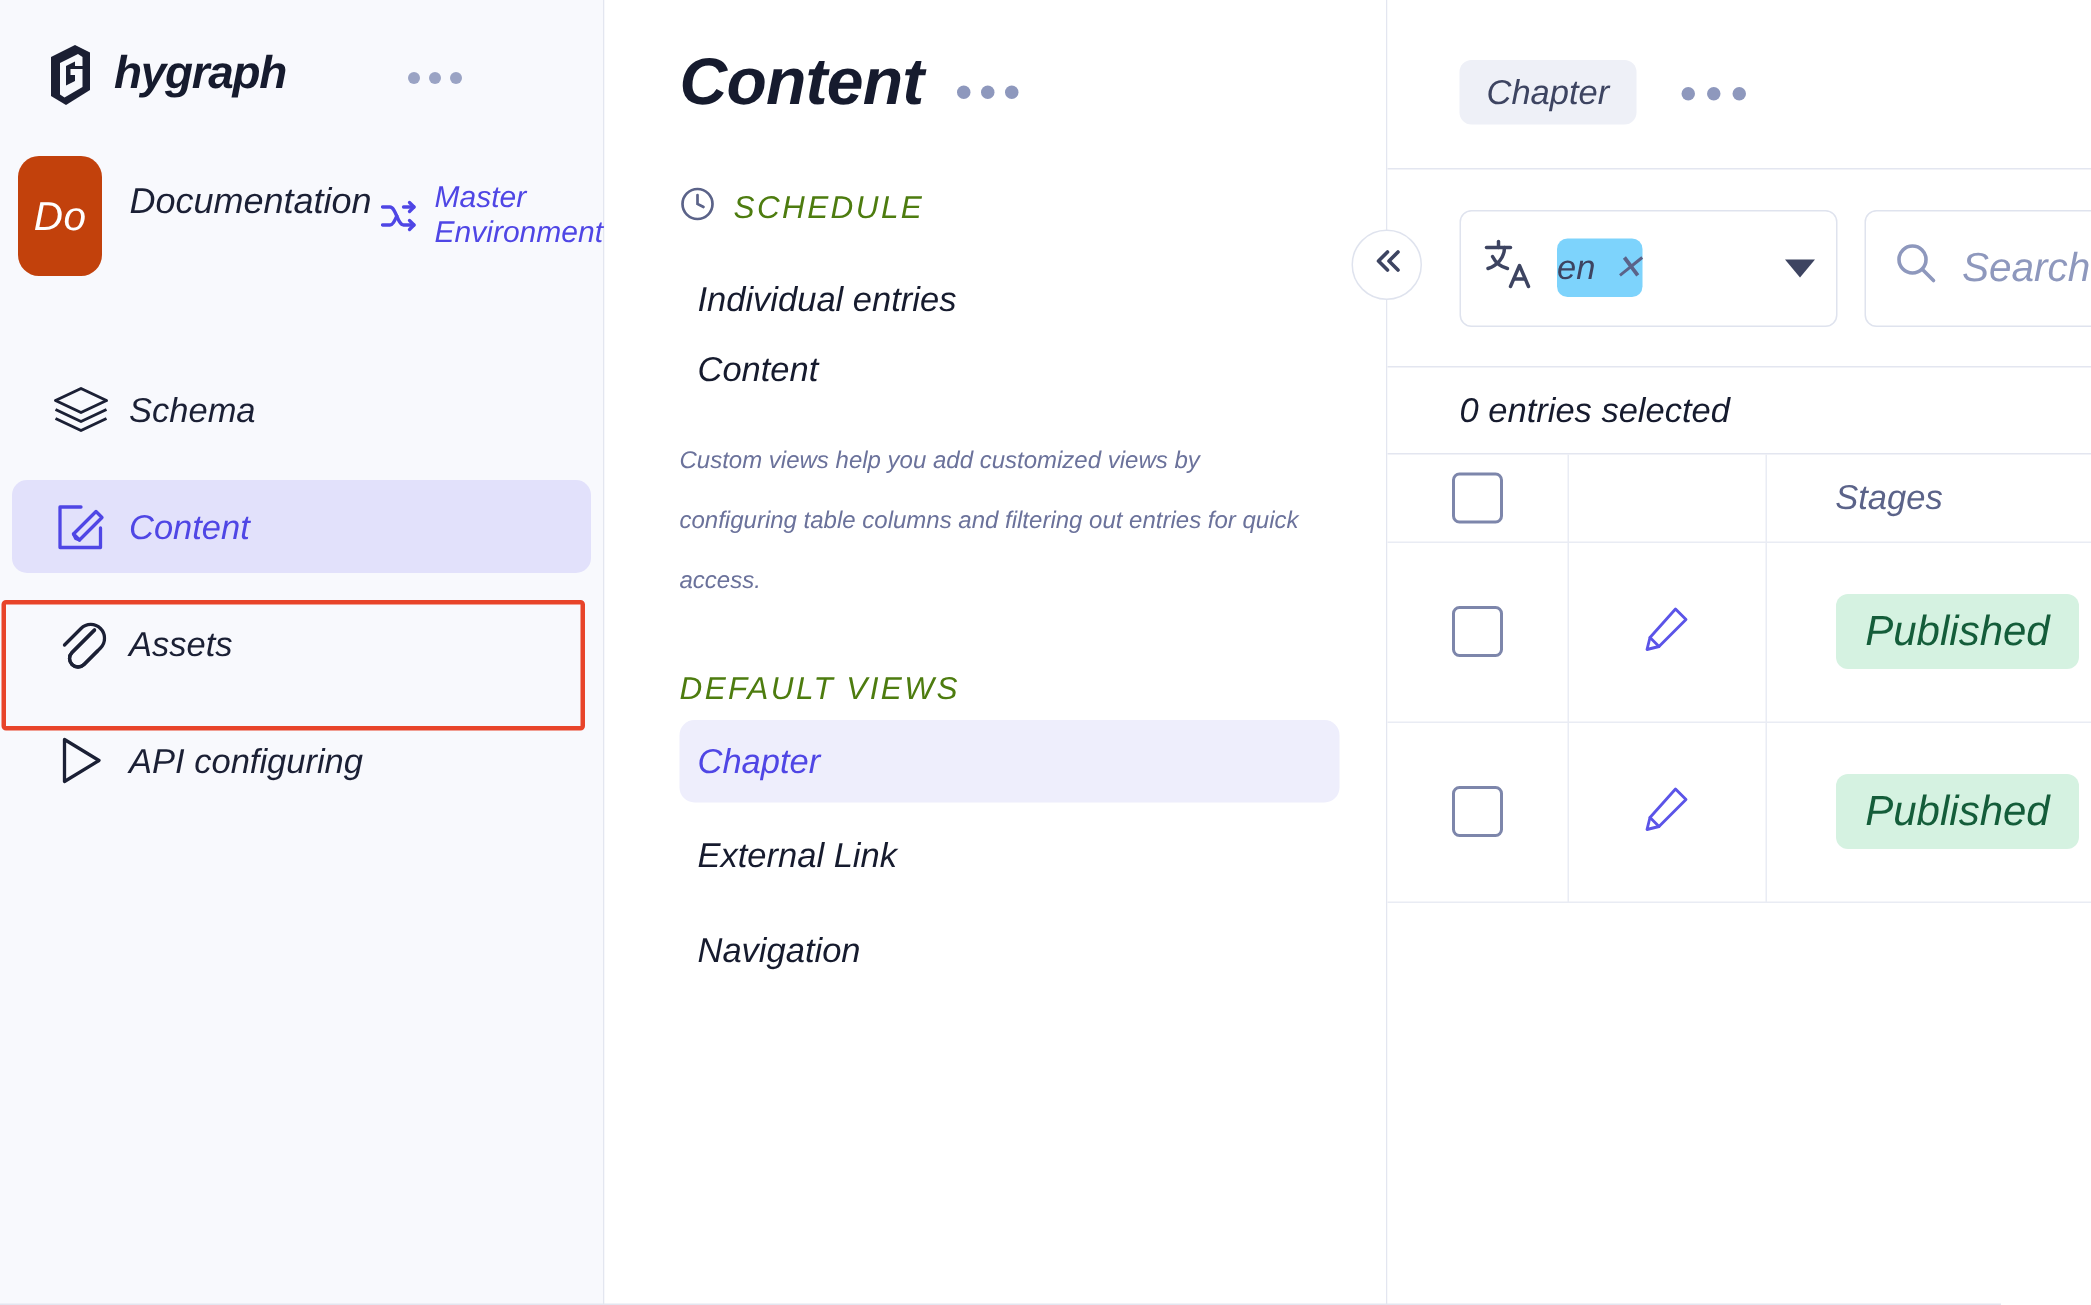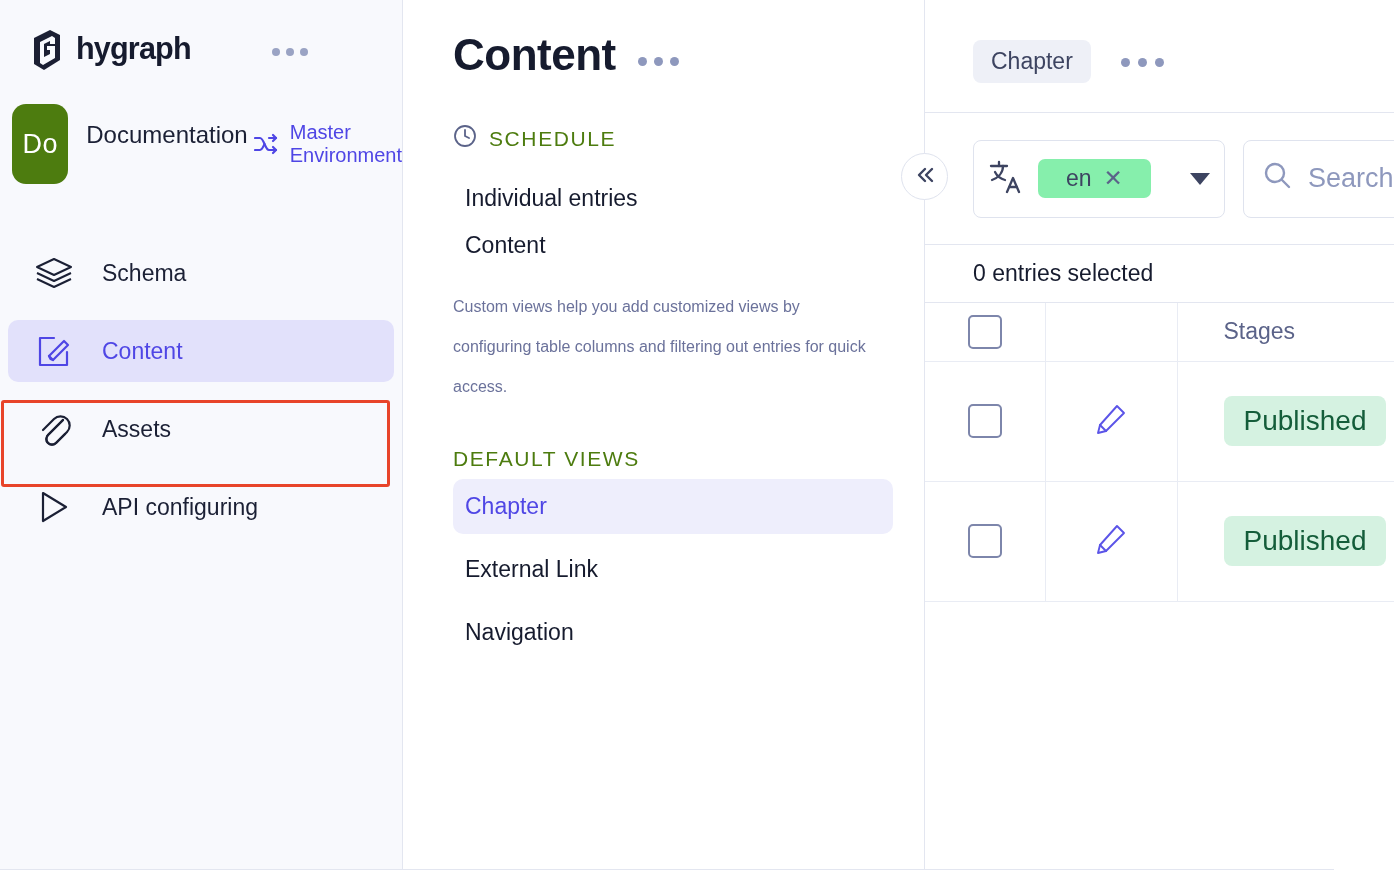--- a/index.html
+++ b/index.html
@@ -2,21 +2,21 @@
 <html><head>
 <meta charset="utf-8">
 <style>
   * { box-sizing: border-box; margin: 0; padding: 0; }
   html, body {
     width: 1394px; height: 870px;
     font-family: "Liberation Sans", sans-serif;
     background: #ffffff;
     overflow: hidden;
   }
-  #app { position: relative; width: 1334px; height: 870px; display: flex; }
+  #app { position: relative; width: 1334px; height: 870px; display: flex; font-style: italic; }
 
   
   .sidebar {
     width: 403px; height: 870px;
     background: #f8f9fd;
     border-right: 1px solid #e3e6f0;
     position: relative;
     flex: 0 0 403px;
   }
   .brand-row {
@@ -31,32 +31,32 @@
   }
   .brand-dots i { width: 8px; height: 8px; border-radius: 50%; background: #9aa3c4; display:block; }
 
   .project-row {
     display: flex; align-items: center; gap: 18px;
     padding: 0 0 0 12px;
     margin-top: 42px;
   }
   .project-avatar {
     width: 80px; height: 80px; border-radius: 14px;
-    background: #4d7c0f; color: #ffffff;
+    background: #c2410c; color: #ffffff;
     display: flex; align-items: center; justify-content: center;
     font-size: 27px; letter-spacing: .3px;
   }
   .project-texts { display: flex; flex-direction: row; gap: 6px; }
   .project-name { font-size: 24px; color: #1b2035; }
   .project-env { display: flex; align-items: center; gap: 10px; color: #4f46e5; font-size: 20px; }
   .project-env svg { display:block; }
 
   .nav { margin-top: 58px; padding: 0 8px; }
   .nav-item {
-    display: flex; align-items: center; gap: 28px;
+    display: flex; align-items: center; gap: 12px;
     height: 62px; padding: 0 26px;
     border-radius: 10px;
     font-size: 23px; color: #1b2035;
     margin-bottom: 16px;
     cursor: pointer;
   }
   .nav-item .nav-ico { width: 40px; display:flex; align-items:center; justify-content:center; }
   .nav-item.active { background: #e2e1fb; color: #4f46e5; }
   .nav-item.active .nav-ico svg { stroke: #4f46e5; }
 
@@ -119,21 +119,21 @@
     height: 132px; border-bottom: 1px solid #e3e6f0;
     display:flex; align-items:center; gap: 18px;
     padding-left: 48px;
   }
   .locale-select {
     width: 252px; height: 78px; border: 1px solid #dfe3ee; border-radius: 8px;
     display:flex; align-items:center; gap: 14px; padding: 0 14px;
     background: #fff;
   }
   .locale-chip {
-    background: #86efac; border-radius: 7px; padding: 6px 28px;
+    background: #7dd3fc; border-radius: 7px; padding: 6px 0;
     display:flex; align-items:center; gap: 12px;
     font-size: 23px; color: #3d4461;
   }
   .locale-x { font-size: 23px; color: #5b6389; cursor: pointer; line-height: 1; }
   .caret { margin-left: auto; width:0; height:0; border-left:10px solid transparent; border-right:10px solid transparent; border-top:12px solid #3d4461; }
   .searchbox {
     flex: 1 1 auto; height: 78px; border: 1px solid #dfe3ee; border-radius: 8px;
     display: flex; align-items: center; gap: 16px; padding: 0 18px;
     color: #8e98bd; font-size: 27px; background:#fff;
     overflow: hidden;

